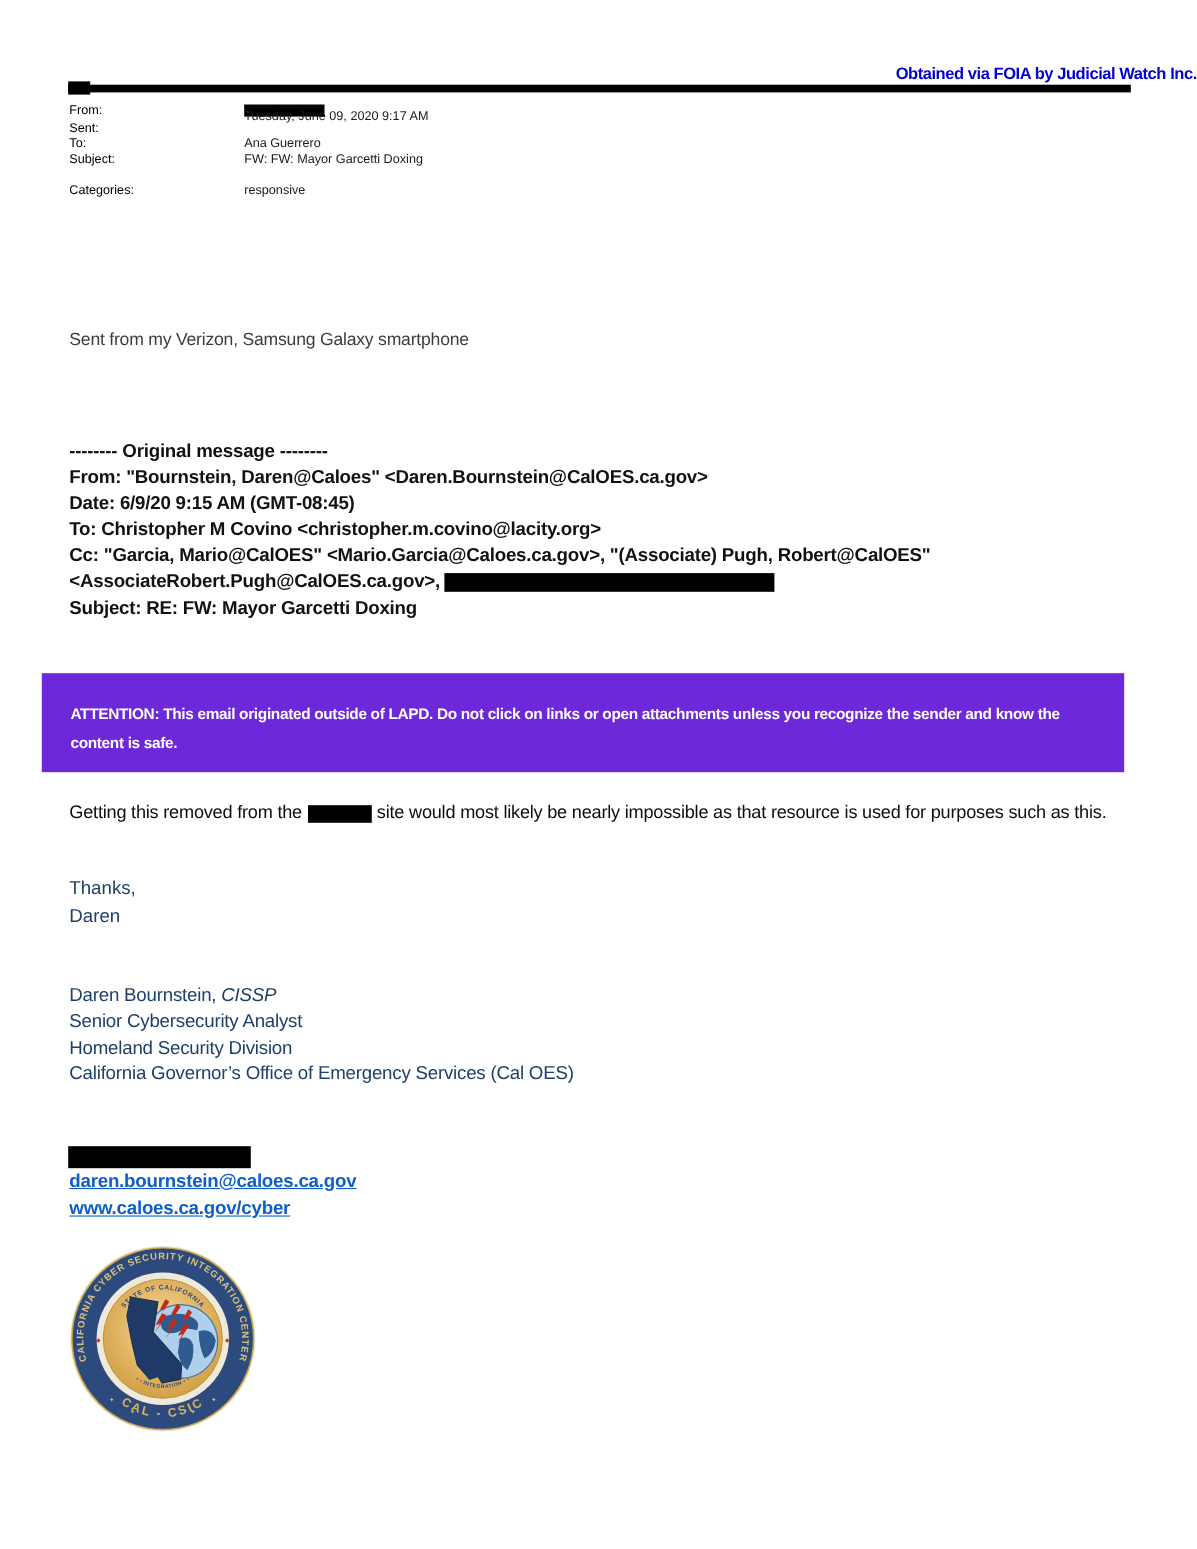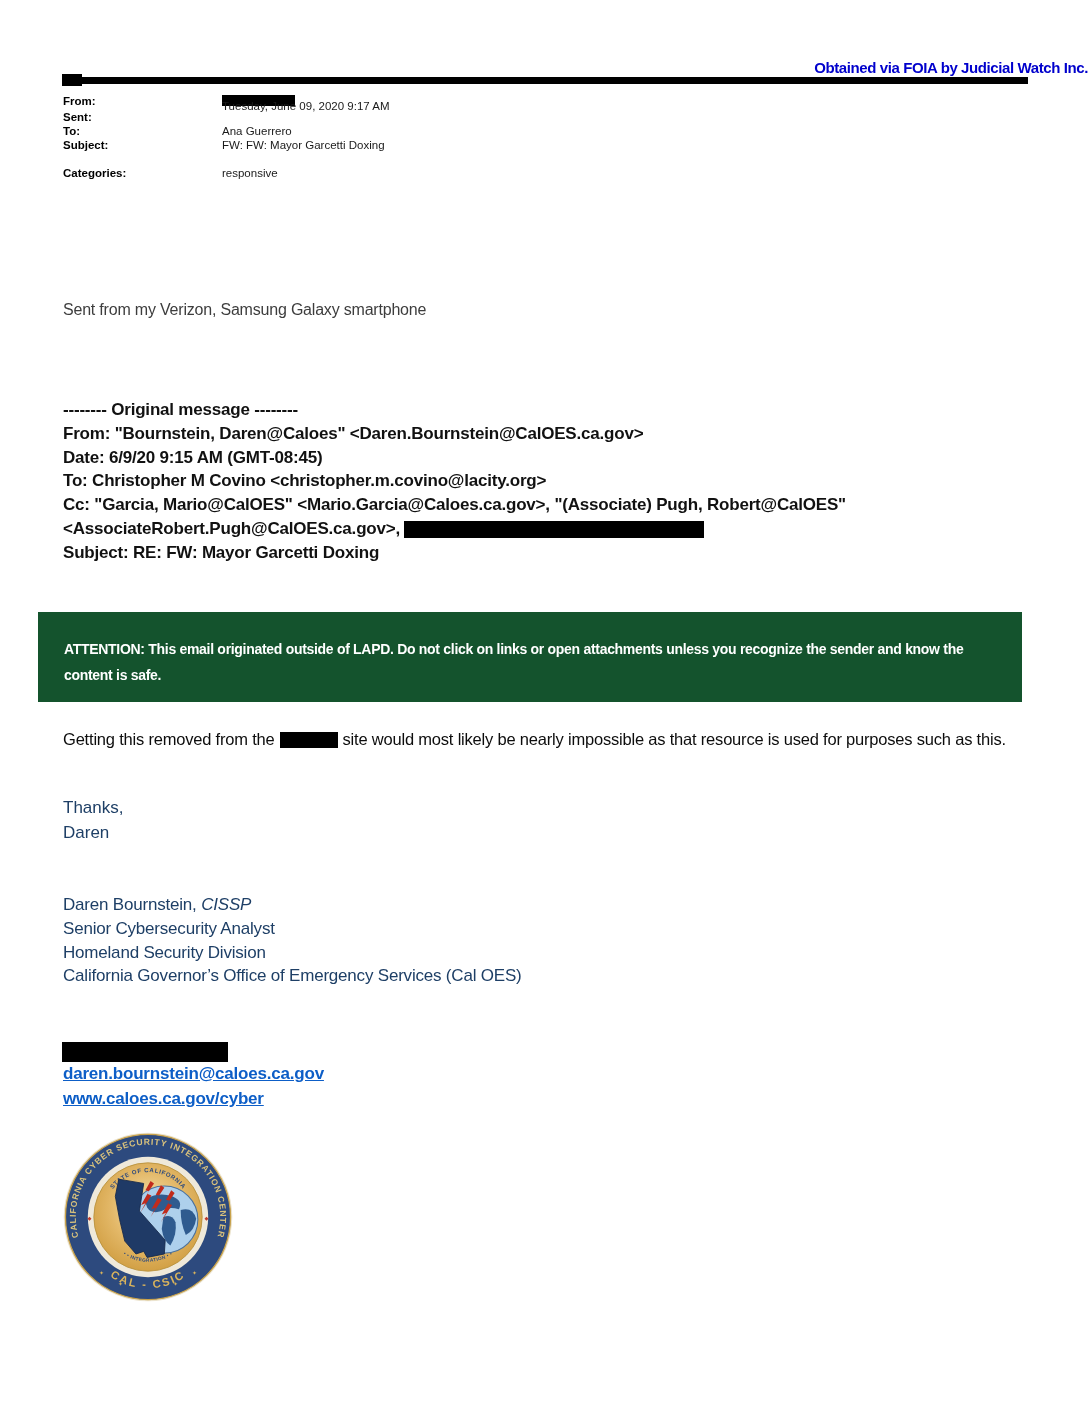--- a/index.html
+++ b/index.html
@@ -12,31 +12,31 @@
   
   .foia { left:0; top:22px; width:1088px; text-align:right;
           font-size:15px; font-weight:bold; letter-spacing:-0.4px; color:#0000CC;margin-top:37px; }
 
   
   .rule  { left:62px; top:77px; width:966px; height:7px; background:#000; }
   .ruleblob { left:62px; top:74px; width:20px; height:12px; background:#000; }
 
   
   .hdr { font-size:11.5px; color:#1a1a1a; }
-  .hdr .lbl { position:absolute; left:63px; font-weight:bold; color:#000; }
+  .hdr .lbl { position:absolute; left:63px; font-weight:normal; color:#000; }
   .hdr .val { position:absolute; left:222px; }
   .redact { background:#000; display:inline-block; }
 
   .mobile-sig { left:63px; top:301px; font-size:16px; color:#3d3d3d; letter-spacing:-0.2px; }
 
   .orig { left:63px; top:398px; font-size:17px; line-height:23.8px;
           color:#111; letter-spacing:-0.2px; white-space:nowrap;font-weight:bold; }
   .orig .redact-cc { width:300px; height:17px; vertical-align:text-bottom; margin-left:4px; }
 
-  .banner { left:38px; top:612px; width:984px; height:90px; background:#14532d; box-sizing:border-box;
+  .banner { left:38px; top:612px; width:984px; height:90px; background:#6d28d9; box-sizing:border-box;
             padding:24px 12px 0 26px; }
   .banner .txt { color:#ffffff; font-weight:bold; font-size:14px; line-height:26px; letter-spacing:-0.3px; }
 
   .message { left:63px; top:727px; width:952px; font-size:16.5px; line-height:25.5px;
              color:#0d0d0d; letter-spacing:-0.2px; }
   .message .redact-site { width:58px; height:16px; vertical-align:text-bottom; margin:0 5px; }
 
   .closing { left:63px; top:795px; font-size:17px; line-height:25px; color:#1E3F66; }
 
   .sig { left:63px; top:893px; font-size:17px; line-height:23.8px; color:#1E3F66; letter-spacing:-0.2px; }

